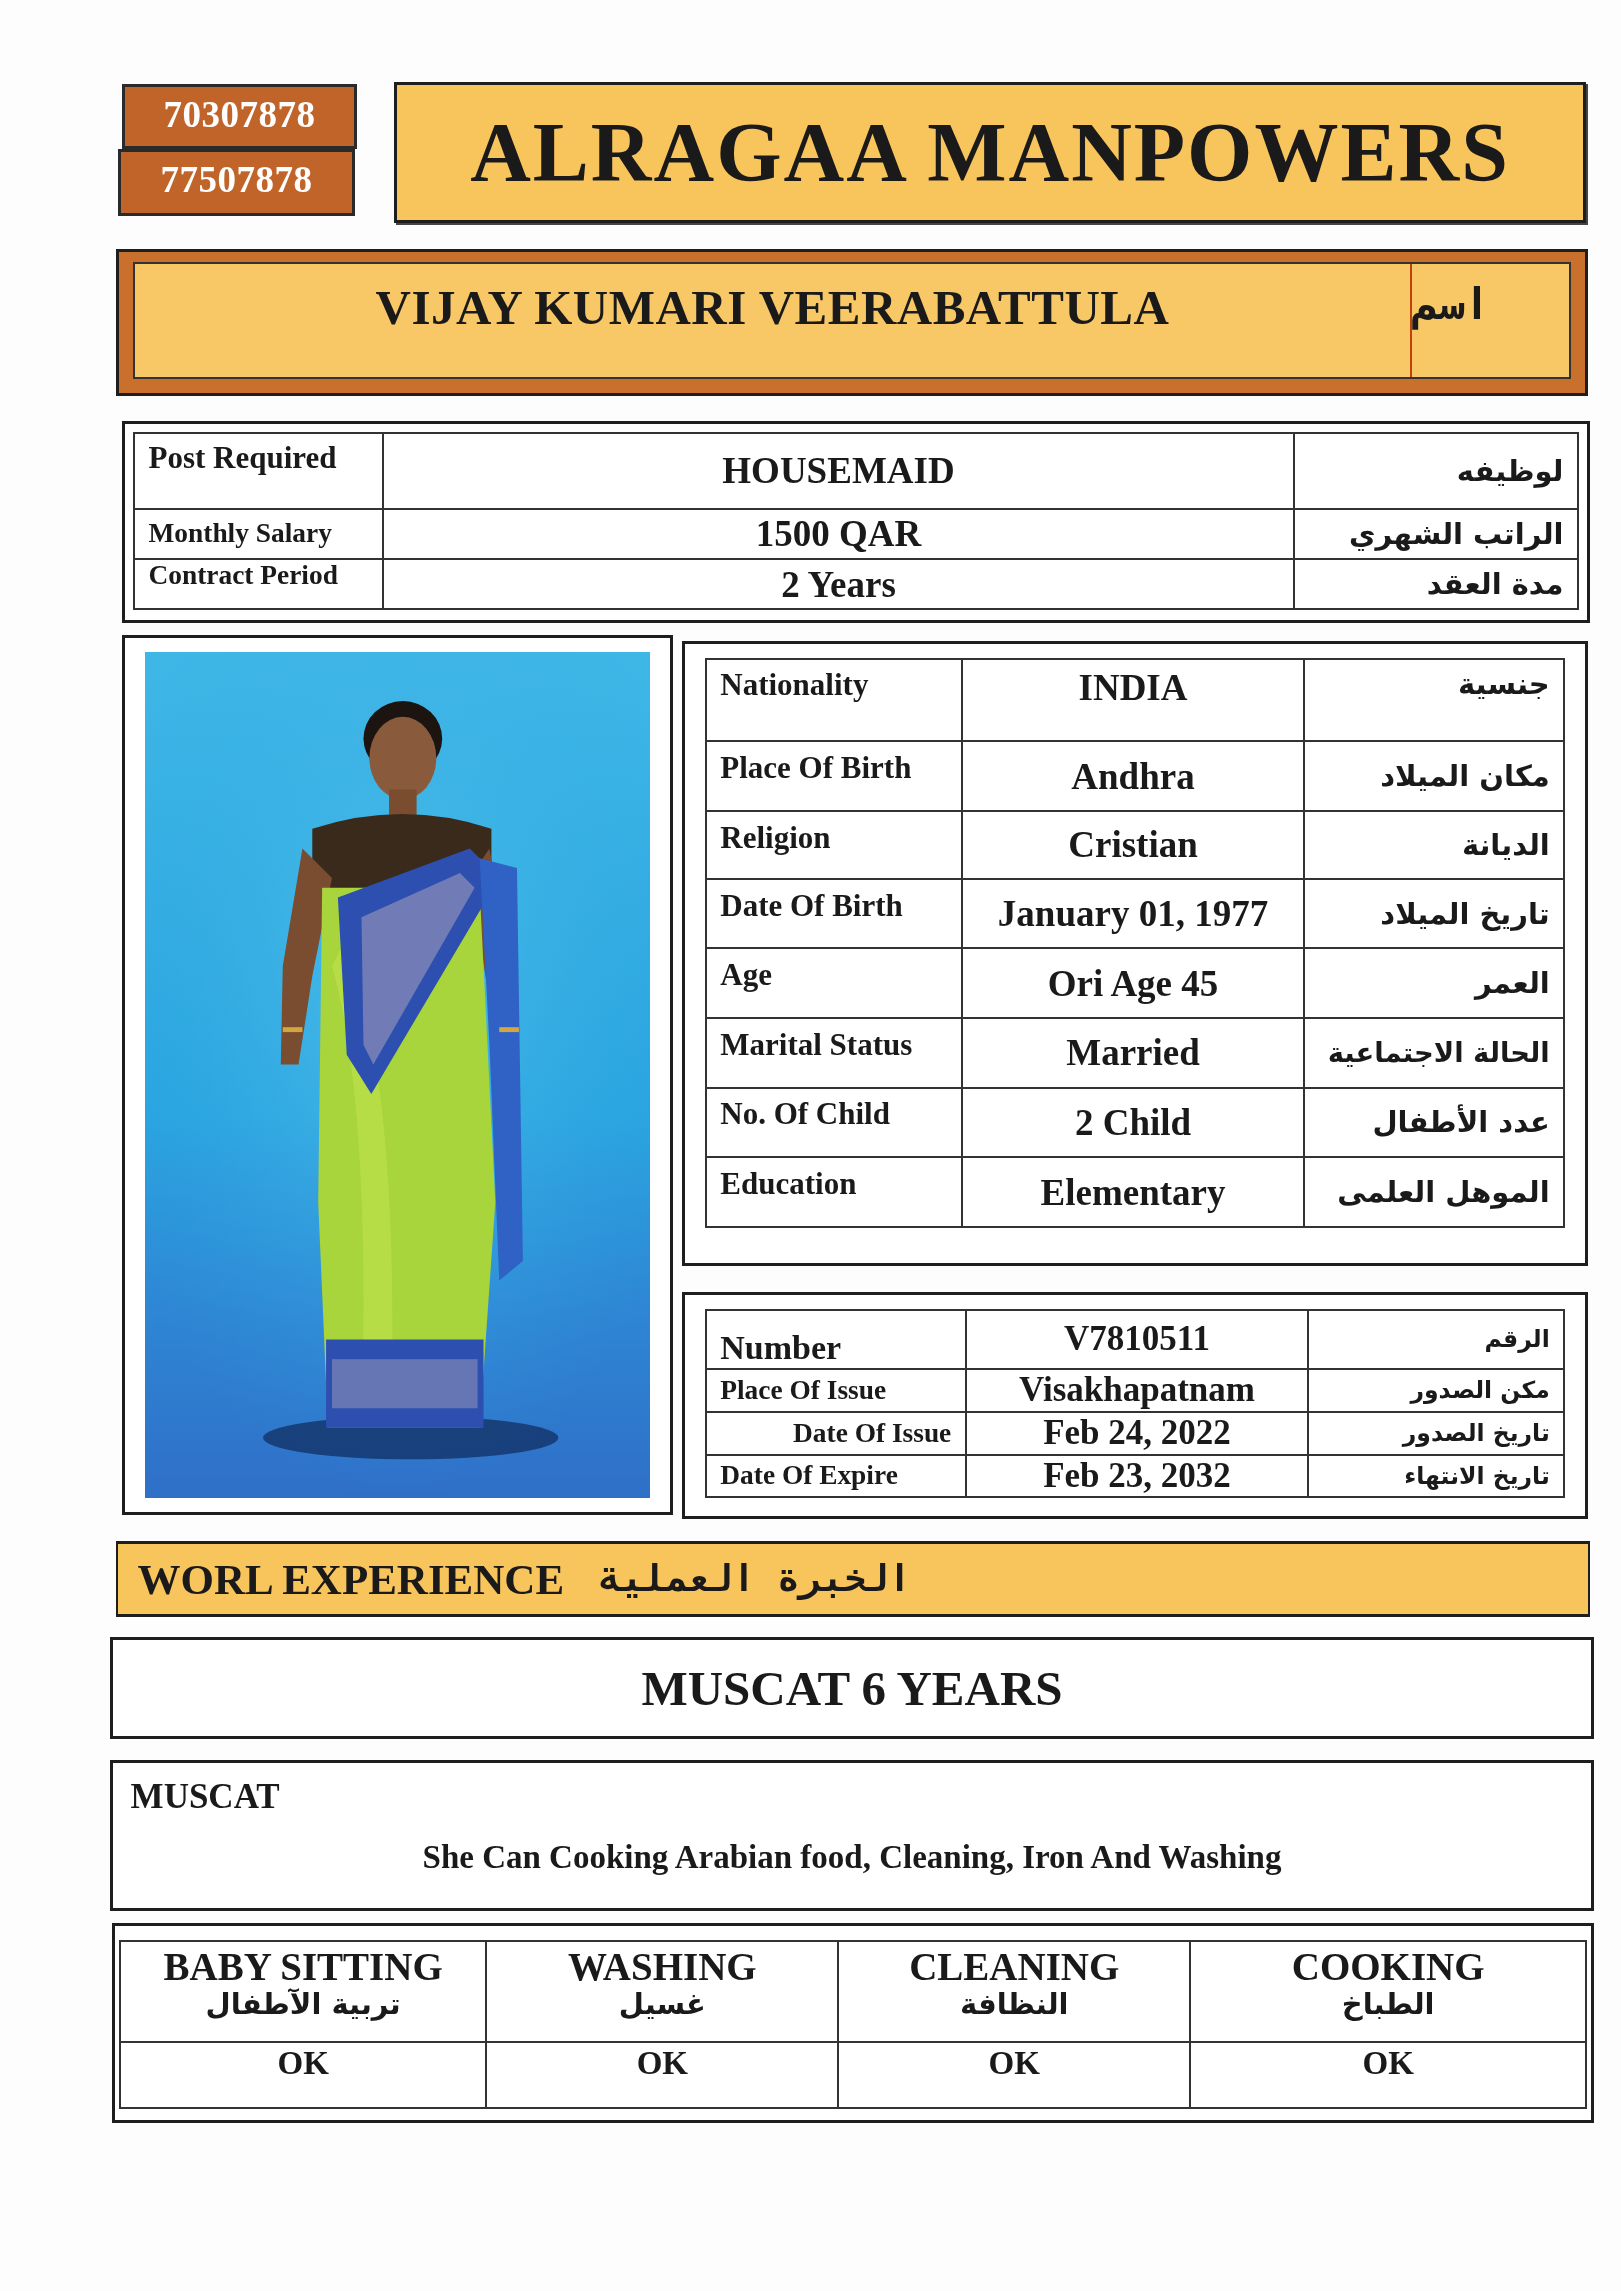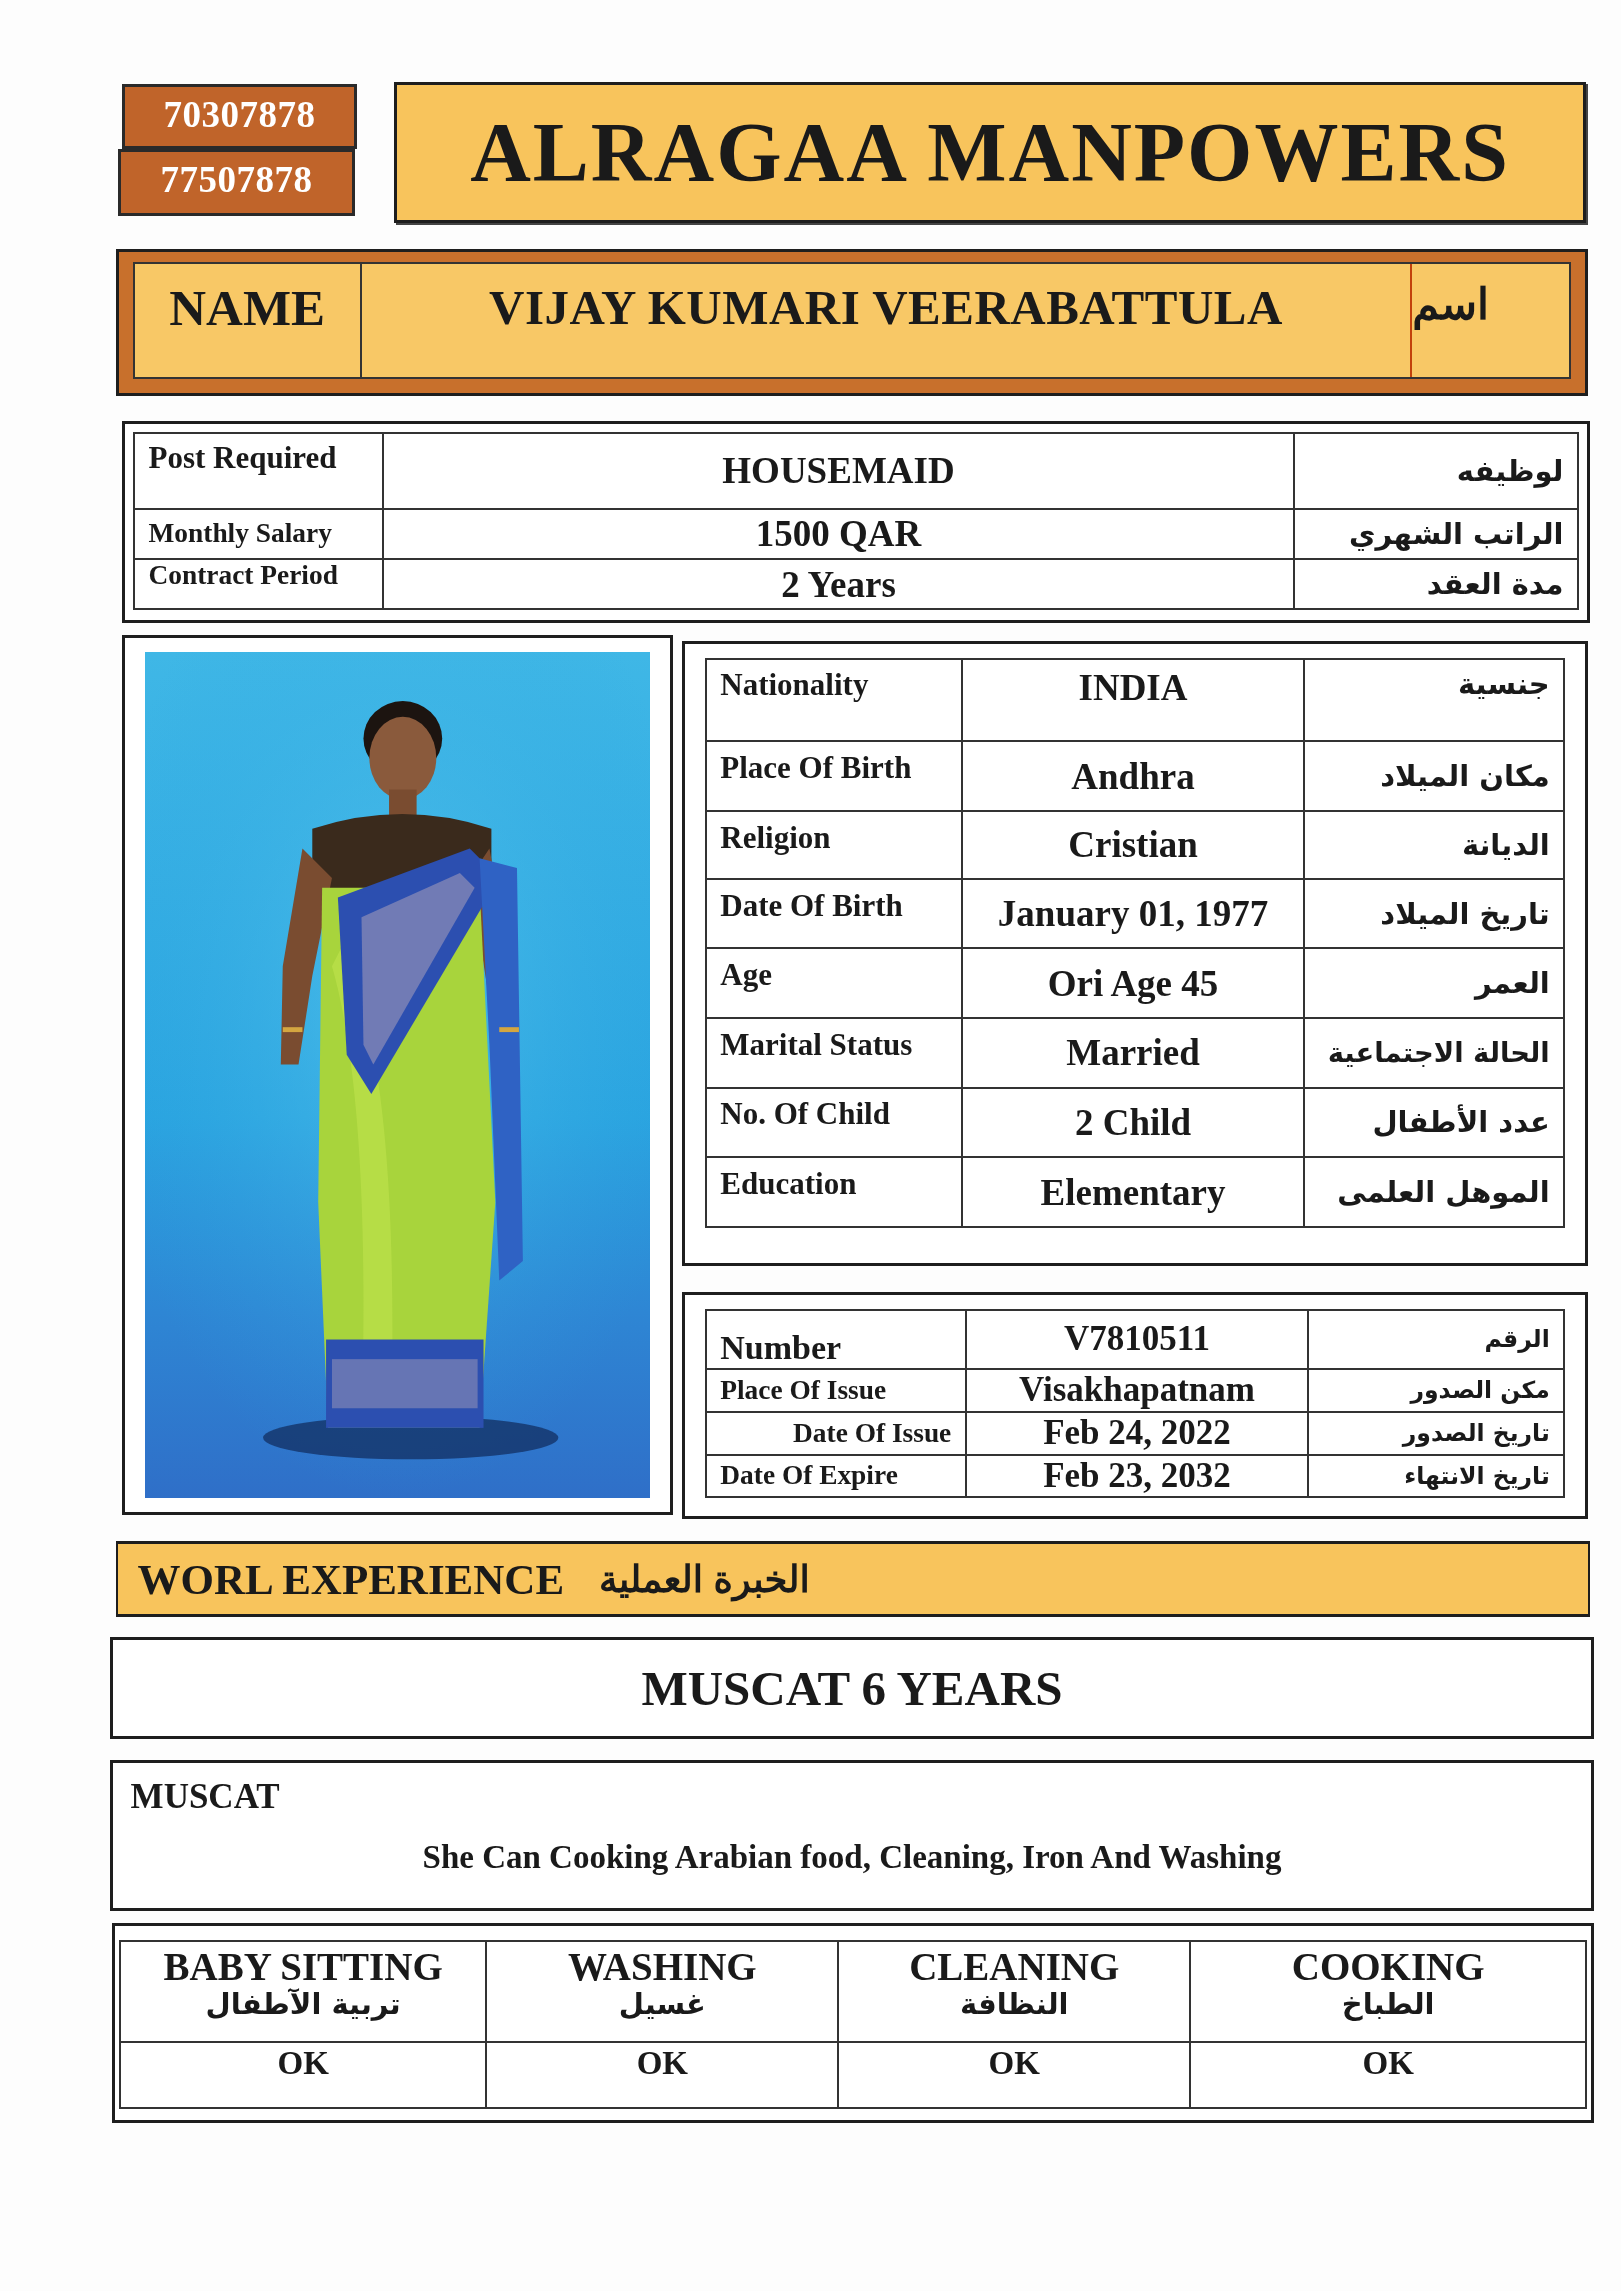--- a/index.html
+++ b/index.html
@@ -1,21 +1,21 @@
 <!DOCTYPE html>
 <html><head>
 <meta charset="utf-8">
 <style>
   html, body { margin: 0; padding: 0; }
   body {
     width: 1621px; height: 2292px; background: #fdfdfd; position: relative;
     font-family: "Liberation Serif", "DejaVu Serif", serif; color: #1a1a1a; overflow: hidden;
   }
   .abs { position: absolute; box-sizing: border-box; }
-  .ar { font-family: Liberation Sans, sans-serif; font-weight: bold; direction: rtl; }
+  .ar { font-family: Liberation Mono, monospace; font-weight: bold; direction: rtl; }
 
   
   .phone {
     background: #c0642a; border: 3.9px solid #2a2a2a; color: #fff; font-weight: bold;
     font-size: 37px; text-align: center; line-height: 55px; letter-spacing: 0.5px;
   }
   
   .title-box {
     background: #f8c45c; border: 3.9px solid #1e1e1e; display: flex; align-items: center; justify-content: center;
     font-size: 84px; font-weight: bold; letter-spacing: 2px; box-shadow: 2px 2px 0 #444;
@@ -71,21 +71,20 @@
 
 <div class="abs phone" style="left:122px; top:84px; width:235px; height:65px;">70307878</div>
 <div class="abs phone" style="left:118px; top:149px; width:237px; height:67px;">77507878</div>
 
 <div class="abs title-box" style="left:394px; top:82px; width:1192px; height:141px;">
   <span>ALRAGAA MANPOWERS</span>
 </div>
 
 <div class="abs name-outer" style="left:116px; top:249px; width:1472px; height:147px;">
   <div class="abs name-inner" style="left:13.7px; top:9.8px; right:13.7px; bottom:13.7px;">
-    <div class="name-label">NAME</div>
     <div class="name-value">VIJAY KUMARI VEERABATTULA</div>
     <div class="name-ar ar">اسم</div>
   </div>
 </div>
 
 <div class="abs frame" style="left:122px; top:421px; width:1468px; height:202px; padding:7.8px 7.8px 9.8px 7.8px;">
   <table class="grid">
     <tbody>
         <tr style="height:71px;">
       <td class="lbl" style="width:220px; vertical-align:top; padding-top:5.9px;">Post Required</td>

